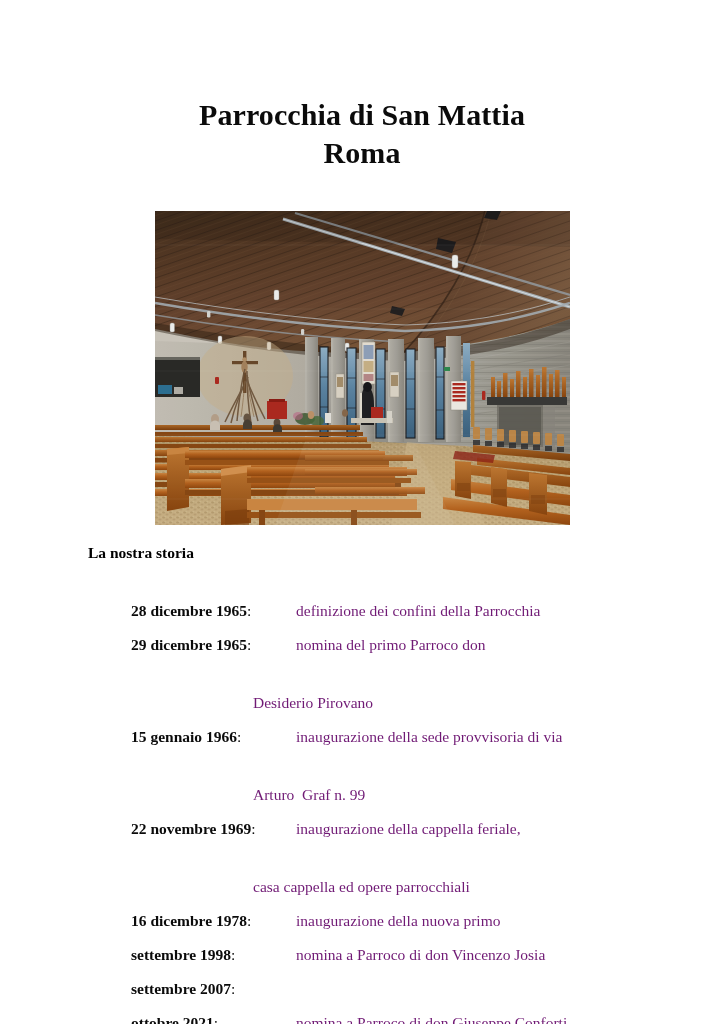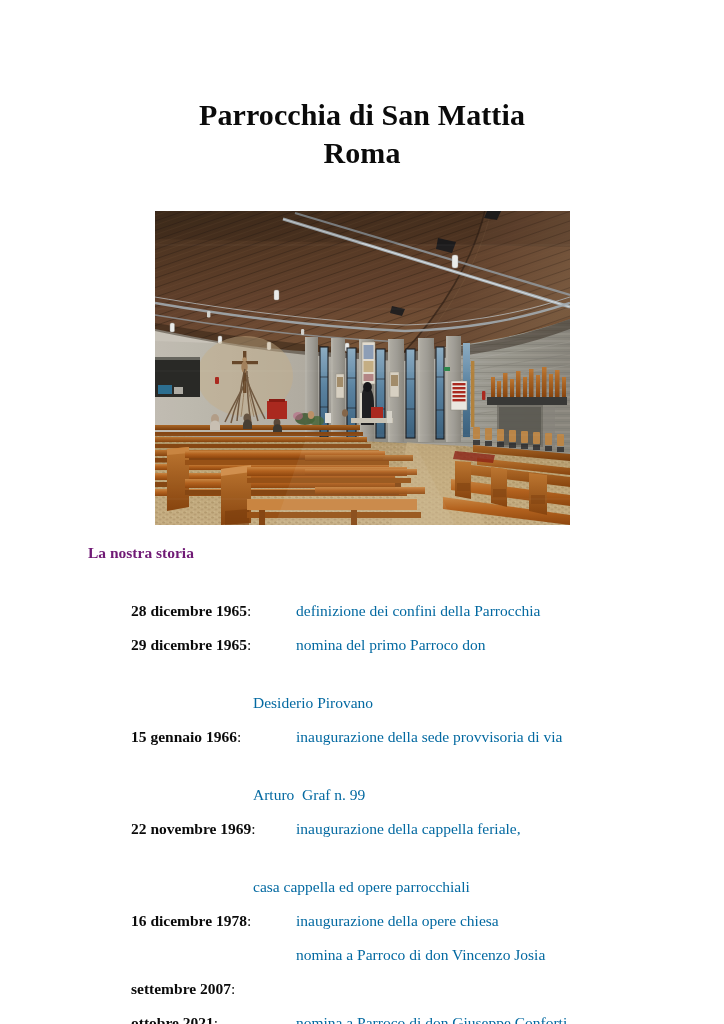--- a/index.html
+++ b/index.html
@@ -59,21 +59,21 @@
   }
 
   
   .history-heading {
     position: absolute;
     left: 88px;
     top: 543px;
     font-weight: bold;
     font-size: 15.5px;
     line-height: 20px;
-    color: #701a75;
+    color: #000000;
     white-space: nowrap;
   }
 
   .timeline {
     position: absolute;
     left: 88px;
     top: 594px;
     width: 600px;
   }
   .entry {
@@ -97,21 +97,21 @@
     color: #0b0b0b;
     white-space: nowrap;
   }
   .entry-desc {
     position: absolute;
     left: 165px;
     top: 0;
     font-weight: normal;
     font-size: 15.5px;
     line-height: 34px;
-    color: #0369a1;
+    color: #701a75;
     white-space: pre;
   }
   .entry-cont {
     position: relative;
     height: 34px;
     margin-top: 24px;
   }
   .entry-cont .entry-desc {
     line-height: 34px;
   }
@@ -613,26 +613,27 @@
         <span class="entry-desc">inaugurazione della cappella feriale,</span>
       </div>
       <div class="entry-cont">
         <span class="entry-desc">casa cappella ed opere parrocchiali</span>
       </div>
     </div>
 
     <div class="entry">
       <div class="entry-main">
         <span class="entry-date"><span>16 dicembre 1978</span><span class="colon">:</span></span>
-        <span class="entry-desc">inaugurazione della opere chiesa</span>
-      </div>
-    </div>
-
-    <div class="entry">
-      <div class="entry-main">
+        <span class="entry-desc">inaugurazione della nuova primo</span>
+      </div>
+    </div>
+
+    <div class="entry">
+      <div class="entry-main">
+        <span class="entry-date"><span>settembre 1998</span><span class="colon">:</span></span>
         <span class="entry-desc">nomina a Parroco di don Vincenzo Josia</span>
       </div>
     </div>
 
     <div class="entry">
       <div class="entry-main">
         <span class="entry-date"><span>settembre 2007</span><span class="colon">:</span></span>
       </div>
     </div>
 

